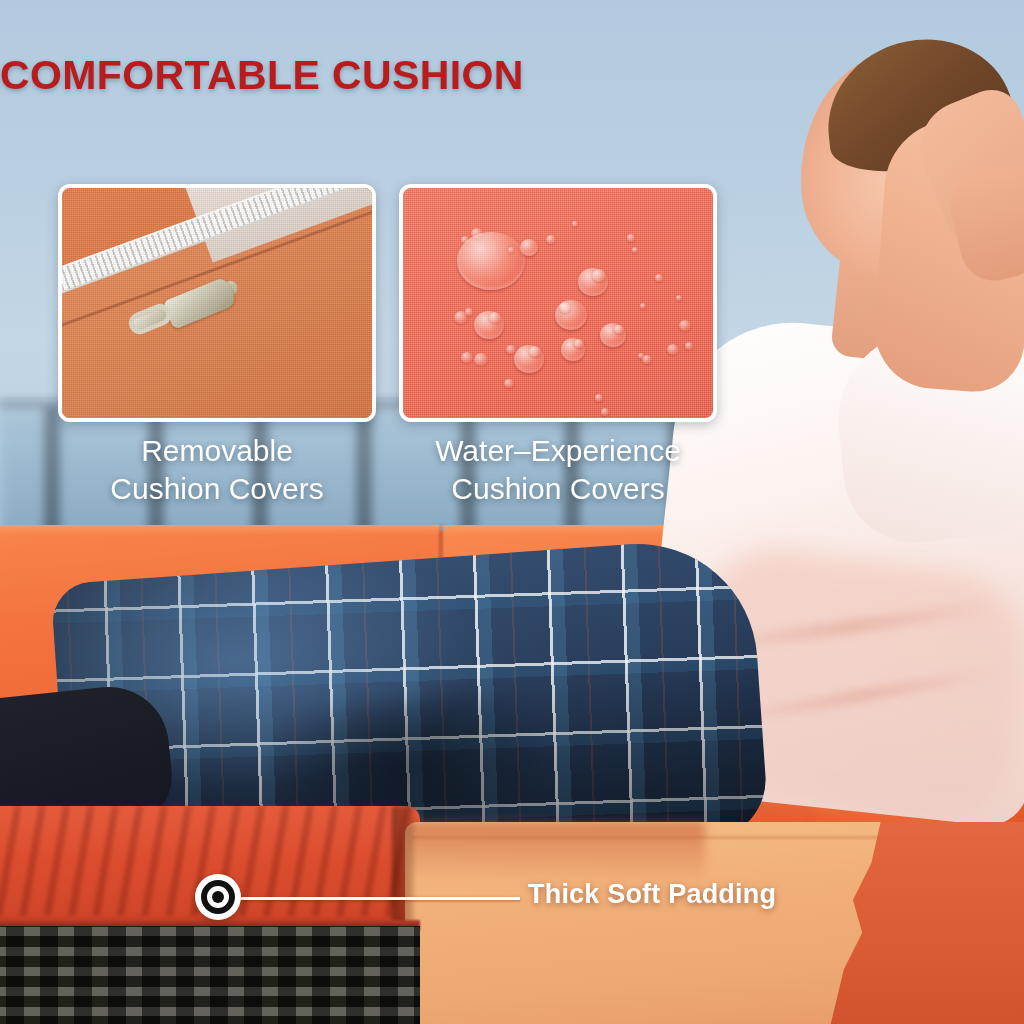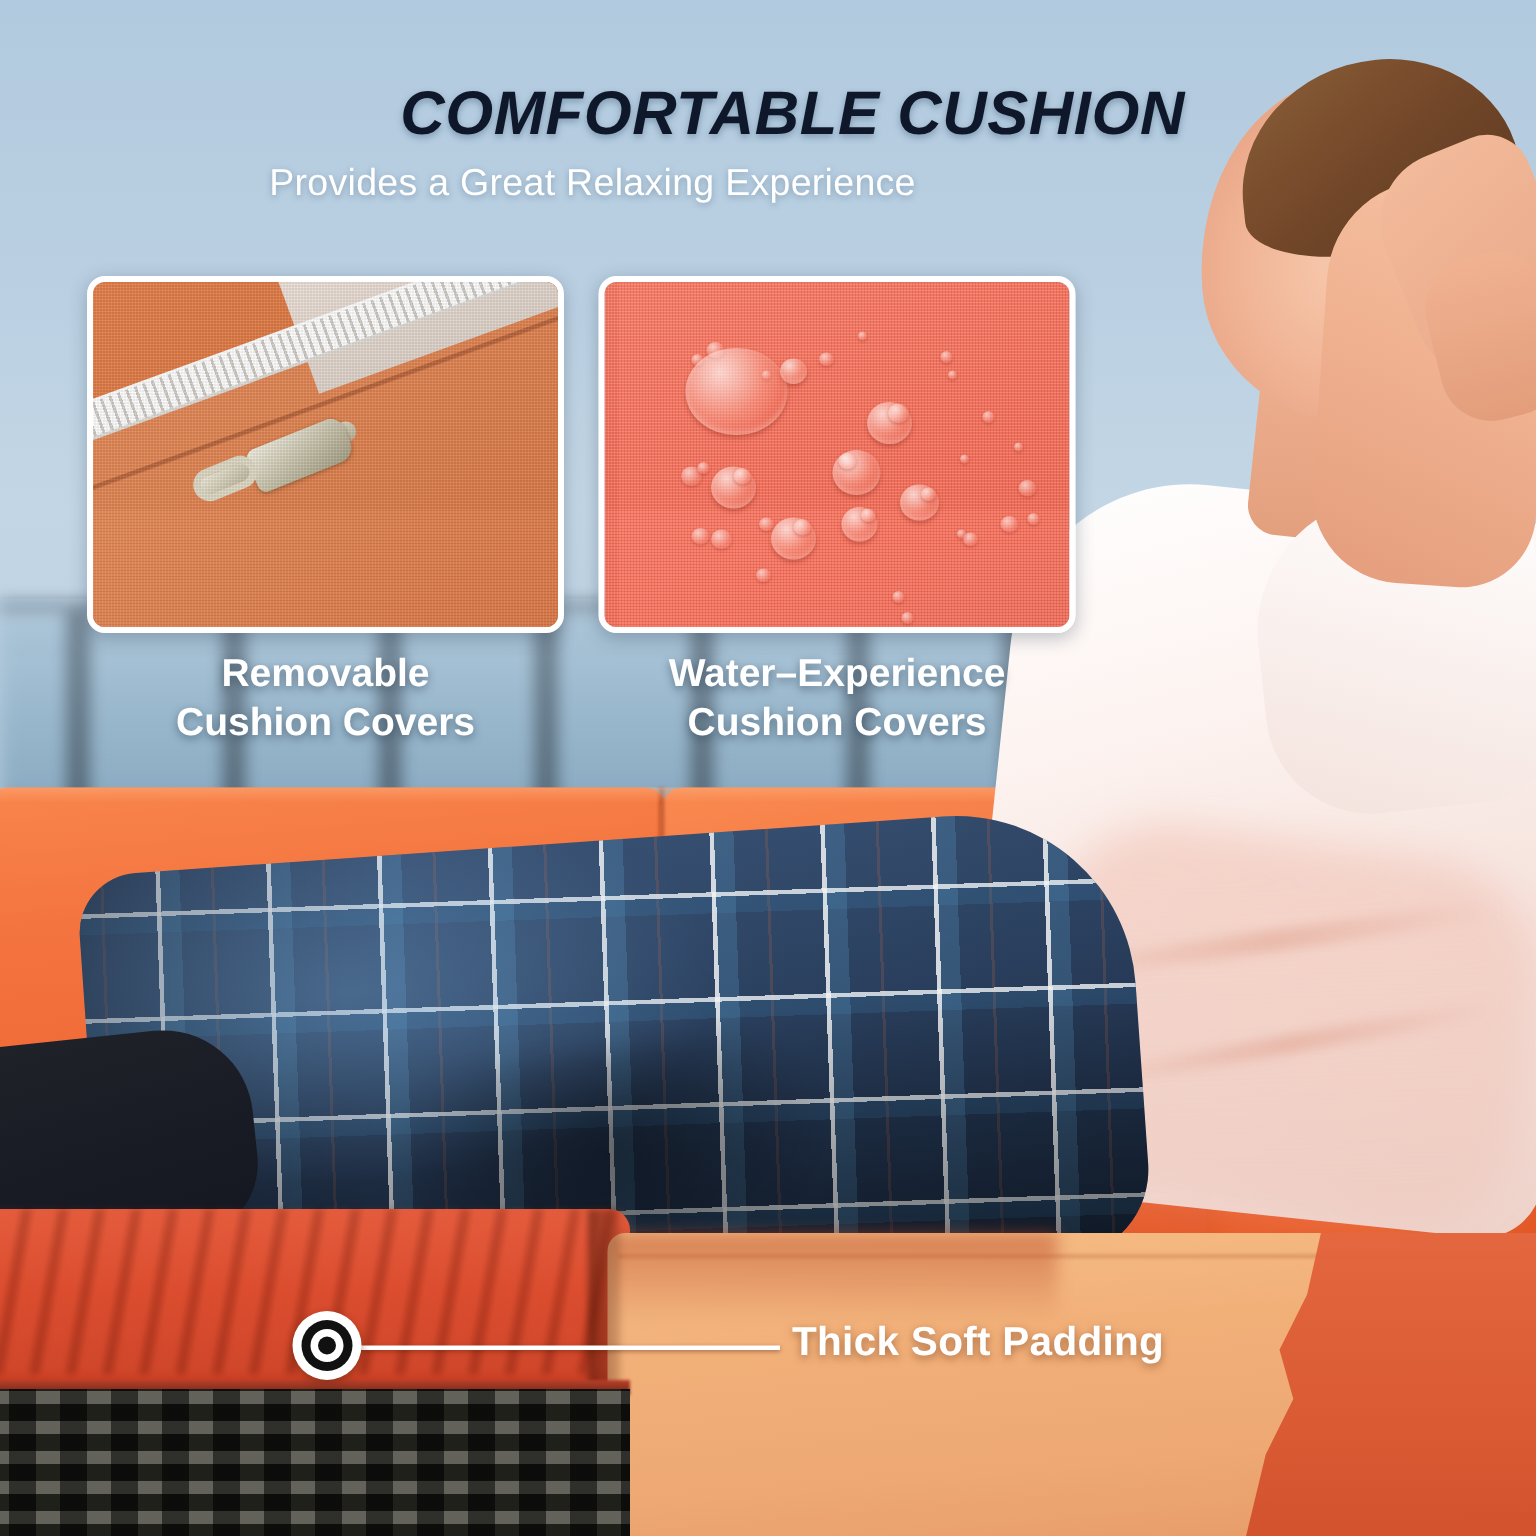--- a/index.html
+++ b/index.html
@@ -357,33 +357,32 @@
     background:radial-gradient(circle at 34% 28%, rgba(255,255,255,.68), rgba(255,190,175,.30) 48%, rgba(235,110,88,.25) 72%, rgba(190,70,55,.30) 100%);
     box-shadow:0 2px 3px rgba(150,45,35,.38), inset 0 -2px 4px rgba(255,255,255,.30);
   }
   .drop.tiny{
     background:radial-gradient(circle at 36% 30%, rgba(255,255,255,.60), rgba(250,160,145,.25) 60%, rgba(200,80,62,.25) 100%);
     box-shadow:0 1px 2px rgba(150,45,35,.30);
   }
 
   
   .headline{
-    position:absolute; left:0; top:52px; width:790px; text-align:right;
-    font-size:41px; font-weight:bold; letter-spacing:.4px; color:#0f172a;
+    position:absolute; left:0; top:52px; width:790px; text-align:left;
+    font-size:41px; font-weight:bold; letter-spacing:.4px; color:#b91c1c;
     text-shadow:0 2px 5px rgba(60,90,115,.45);
-    font-style:italic;
   }
   .subtitle{
     position:absolute; left:0; top:108px; width:790px; text-align:center;
     font-size:25px; font-weight:normal; color:#ffffff; letter-spacing:.2px;
     text-shadow:0 1px 4px rgba(60,90,115,.40);
   }
   .cap{
     position:absolute; text-align:center; color:#ffffff;
-    font-size:26px; font-weight:bold; line-height:1.28;
+    font-size:30px; font-weight:normal; line-height:1.28;
     text-shadow:0 2px 6px rgba(40,60,80,.55);
   }
   .cap-left{ left:58px; top:432px; width:318px; }
   .cap-right{ left:399px; top:432px; width:318px; }
 
   
   .callout-line{
     position:absolute; left:222px; top:897px; width:298px; height:3px;
     background:#ffffff; box-shadow:0 1px 3px rgba(80,30,10,.45);
   }
@@ -534,21 +533,20 @@
   <div class="cap cap-left">
     <div>Removable</div>
     <div>Cushion Covers</div>
   </div>
   <div class="cap cap-right">
     <div>Water–Experience</div>
     <div>Cushion Covers</div>
   </div>
 
   <div class="headline">COMFORTABLE CUSHION</div>
-  <div class="subtitle">Provides a Great Relaxing Experience</div>
 
   <div class="callout-line"></div>
   <div class="callout-marker">
     <div class="ring">
       <div class="ring2">
         <div class="dot"></div>
       </div>
     </div>
   </div>
   <div class="callout-label">Thick Soft Padding</div>

